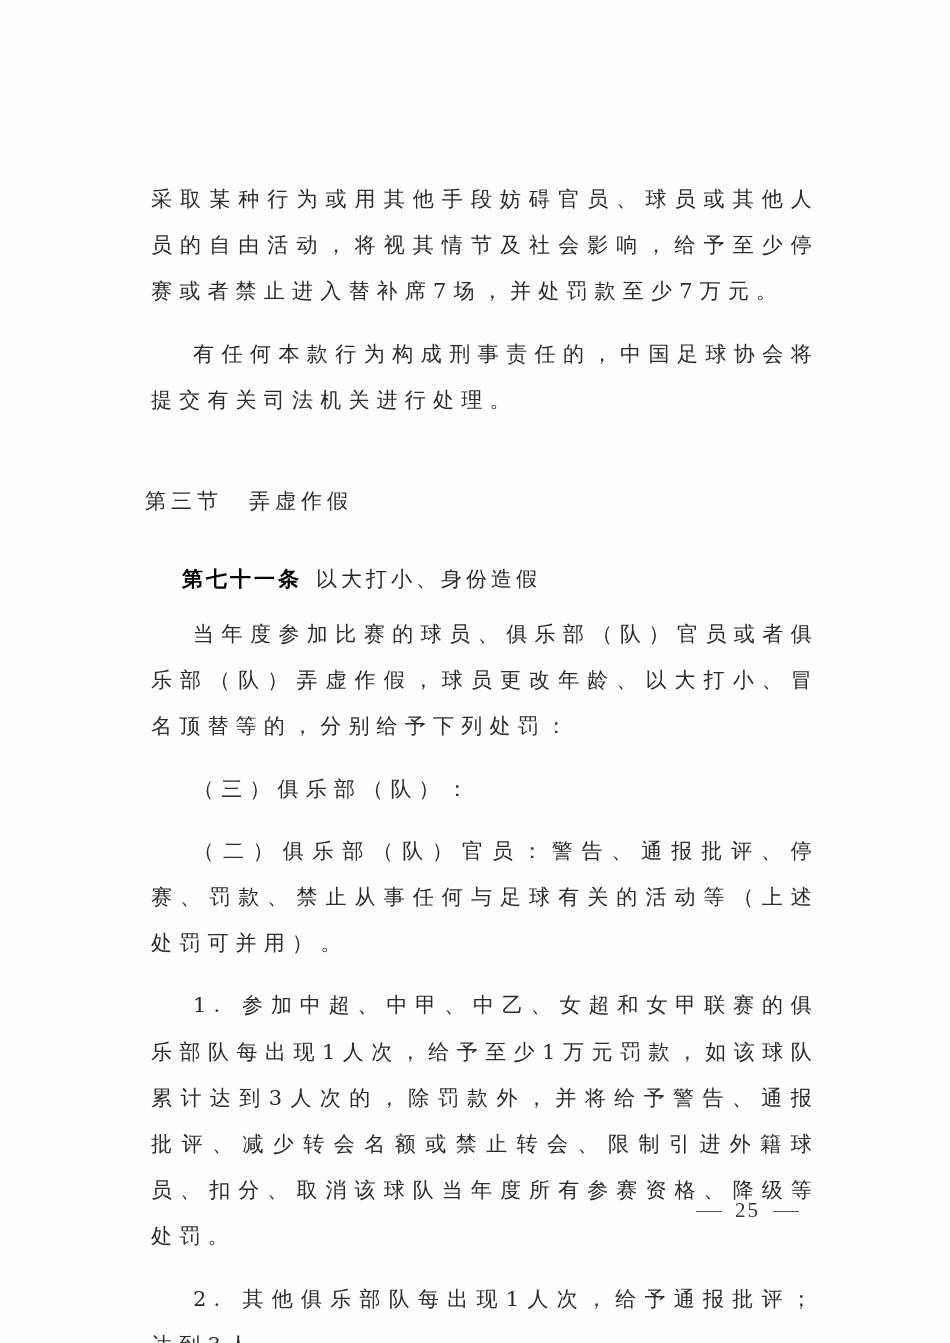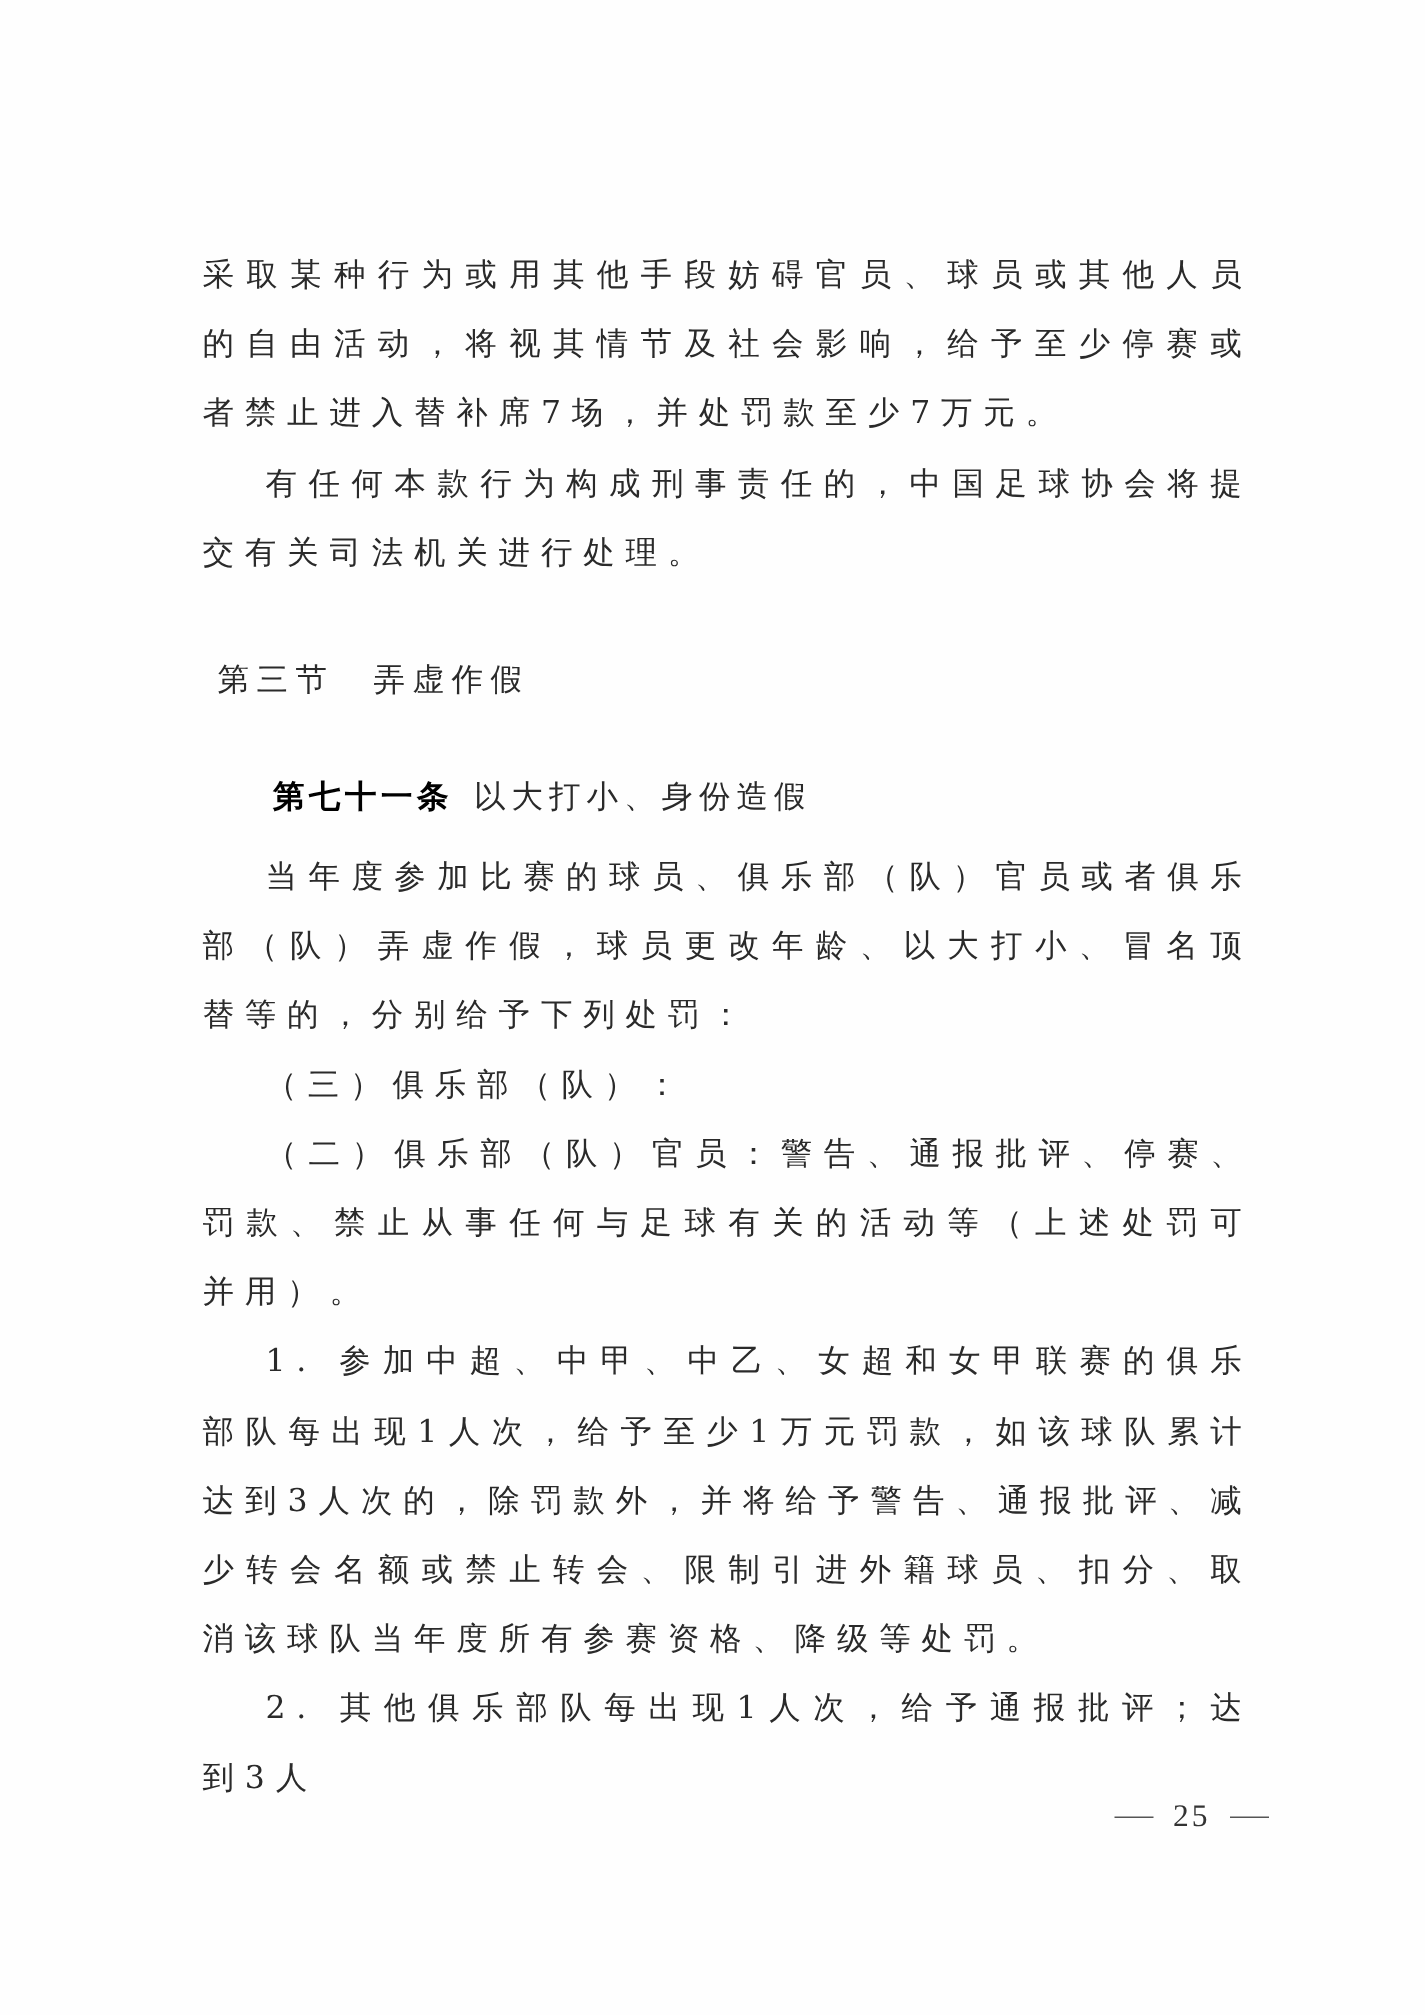--- a/index.html
+++ b/index.html
@@ -27,21 +27,21 @@
       left: 135px;
       top: 160px;
       width: 700px;
       font-size: 21px;
       line-height: 46.2px;
       letter-spacing: 7.2px;
       text-align: justify;
       text-align-last: left;
     }
     .para {
-      margin: 0;
+      margin: 16px;
       text-indent: 2em;
     }
     .para.noindent {
       text-indent: 0;
     }
     .section-heading {
       margin: 0;
       height: 124px;
       line-height: 124px;
       text-align: center;
@@ -69,27 +69,28 @@
     }
     .article-title .gap {
       display: inline-block;
       width: 14px;
     }
     .article-title .topic {
       letter-spacing: 4px;
     }
     .page-number {
       position: absolute;
-      left: 743px;
+      left: 689px;
       top: 1198px;
       width: 110px;
       font-size: 21px;
       letter-spacing: 2px;
       white-space: nowrap;
       color: #333;
+      text-align: right;
     }
     .page-number .dash {
       display: inline-block;
       width: 26px;
       height: 1px;
       background: #555;
       vertical-align: middle;
     }
     .page-number .num {
       display: inline-block;

